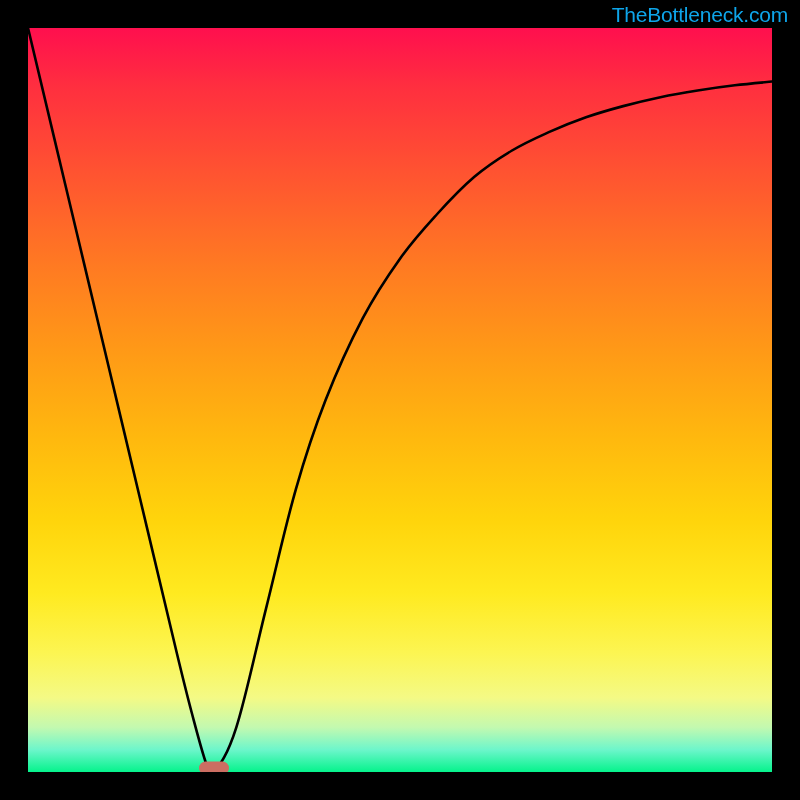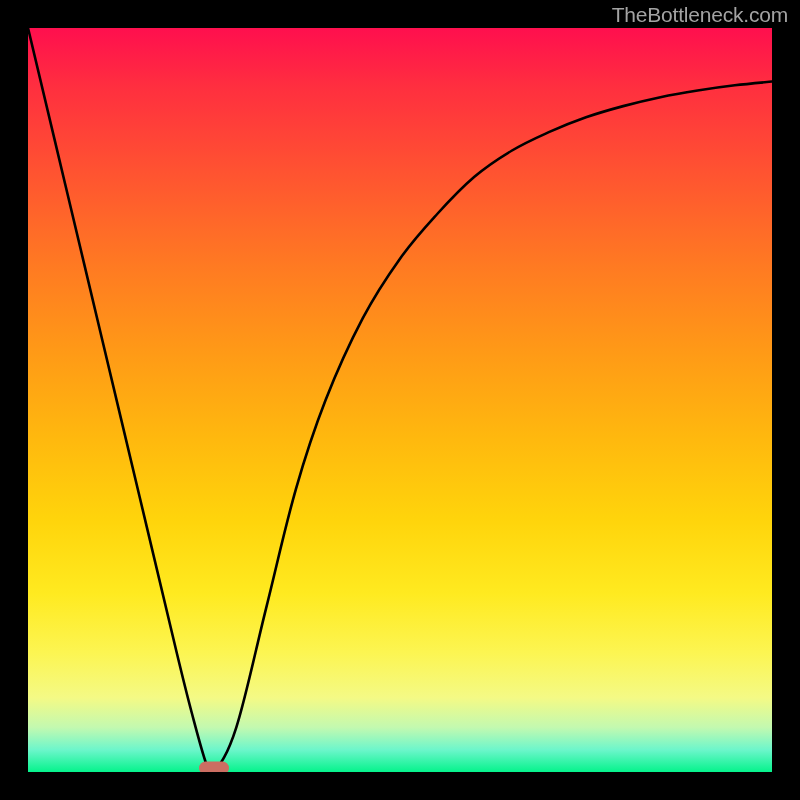--- a/index.html
+++ b/index.html
@@ -61,21 +61,21 @@
     width: 30px;
     height: 13px;
     background: #cc6e62;
     border-radius: 7px;
     transform: translate(-50%, -50%);
   }
   .watermark {
     position: absolute;
     top: 3px;
     right: 12px;
-    color: #a3a3a3;
+    color: #0ea5e9;
     font-size: 21px;
     font-weight: 400;
     letter-spacing: -0.2px;
   }
 </style>
 </head>
 <body>
 
 <div class="frame">
   <div class="plot">

